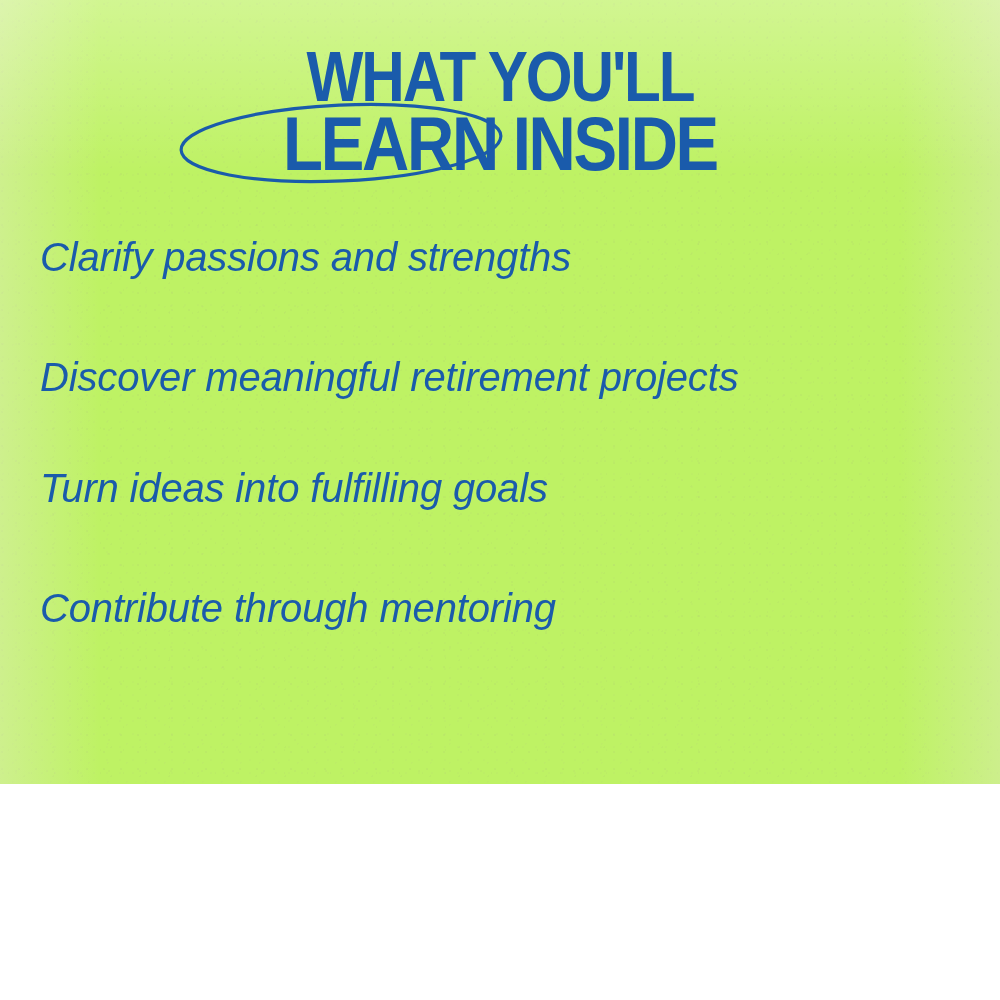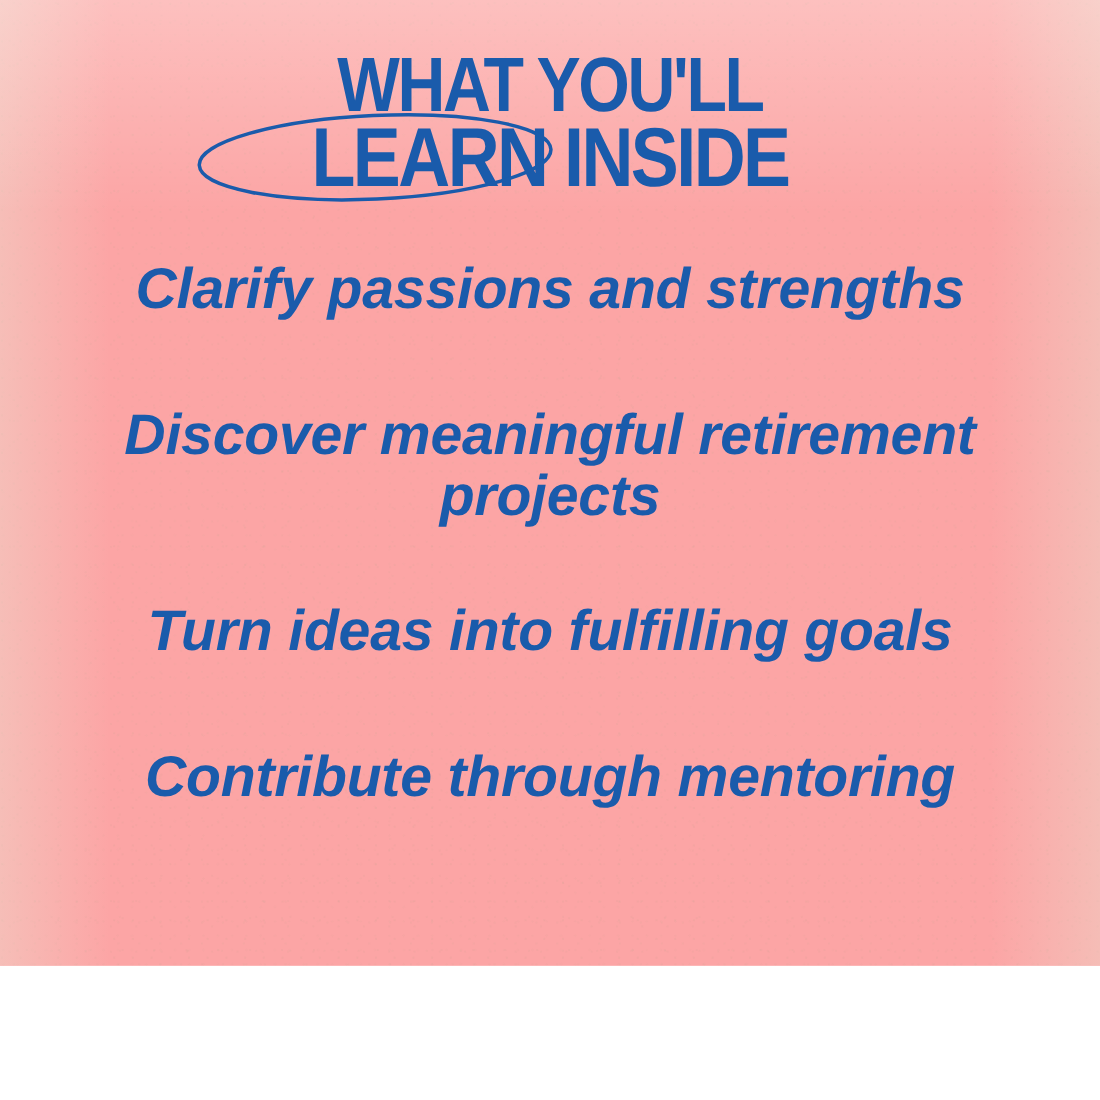--- a/index.html
+++ b/index.html
@@ -9,22 +9,22 @@
   body {
     width: 1000px;
     height: 1000px;
     overflow: hidden;
     font-family: "Liberation Sans", sans-serif;
   }
 
   #poster {
     position: relative;
     width: 1000px;
-    height: 878px;
-    background-color: #fca5a5;
+    height: 784px;
+    background-color: #bef264;
     overflow: hidden;
   }
 
   
   #grain {
     position: absolute;
     inset: 0;
     pointer-events: none;
     opacity: 0.55;
     background-image:
@@ -84,25 +84,24 @@
   #benefit-list {
     position: absolute;
     left: 40px;
     right: 40px;
     top: 236px;
     z-index: 2;
   }
   .benefit-item {
     color: #1a5bab;
     font-family: "Liberation Sans", sans-serif;
-    font-weight: 700;
+    font-weight: 400;
     font-style: italic;
-    font-size: 52px;
+    font-size: 40px;
     line-height: 1.06;
-    text-align: center;
     letter-spacing: -0.004em;
     margin: 0 0 78px 0;
   }
   .benefit-item:last-child { margin-bottom: 0; }
   .benefit-item.two-line { margin-bottom: 68px; }
 </style>
 </head>
 <body>
 
 <div id="poster">

